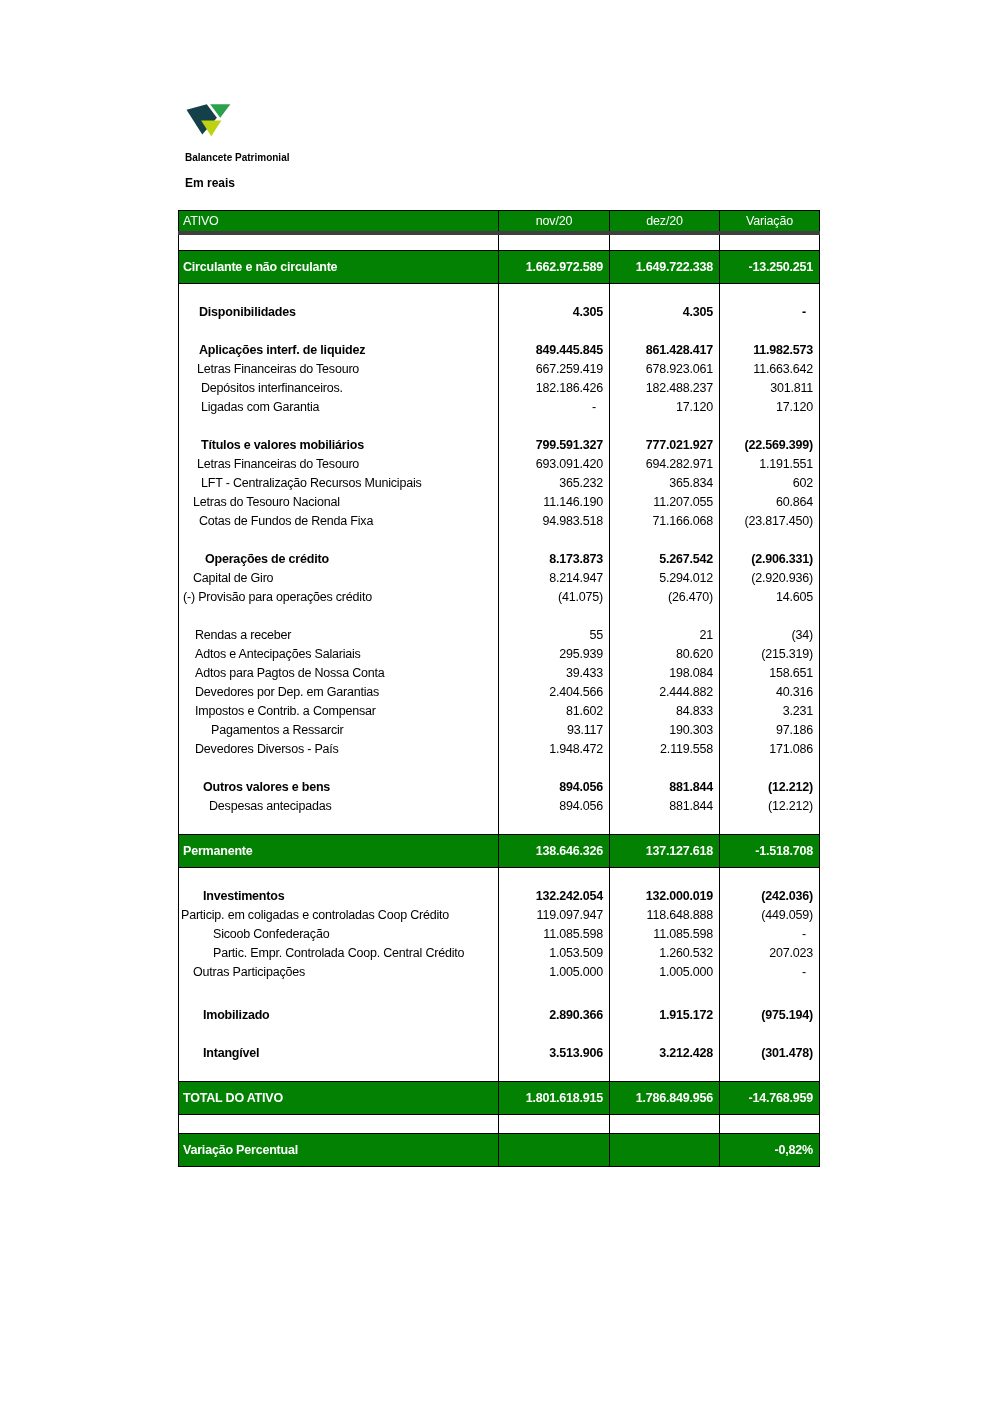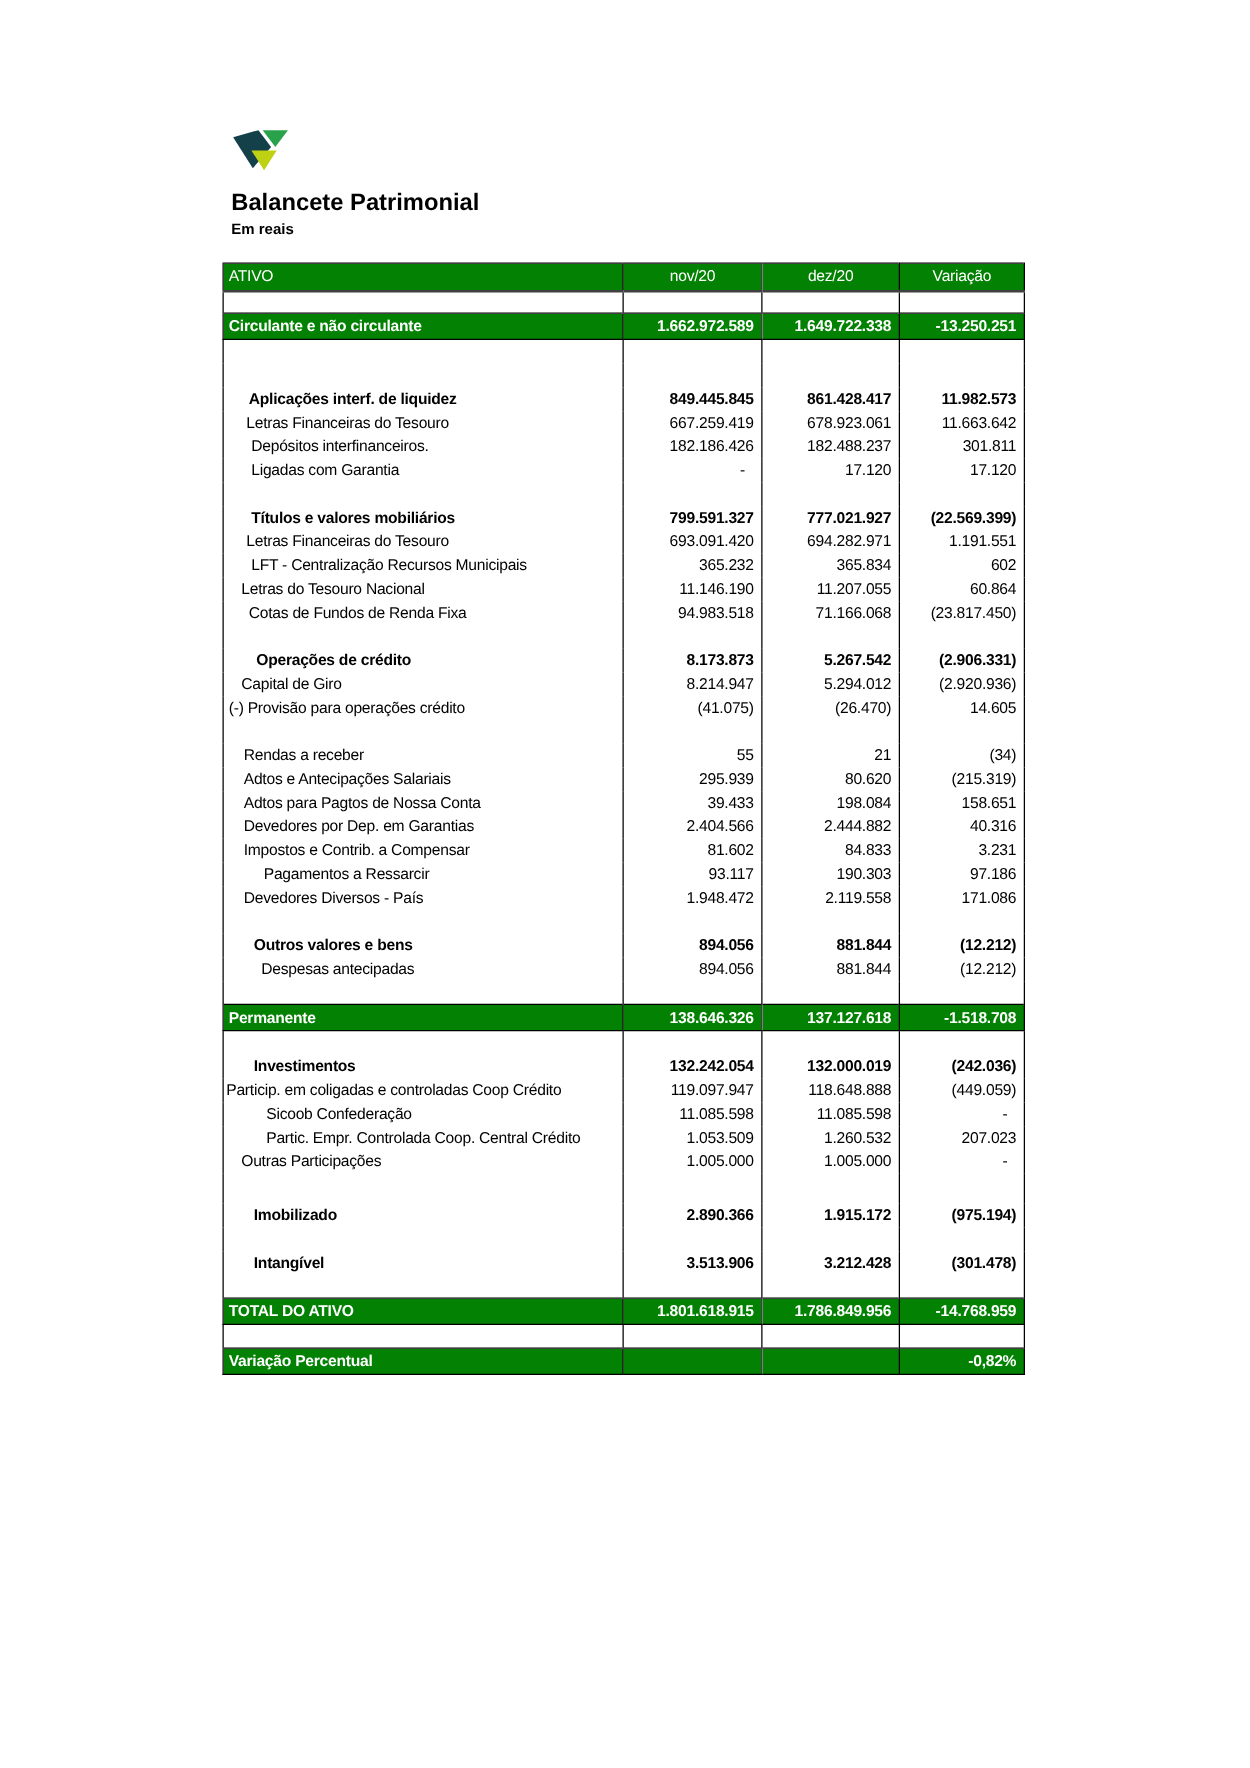--- a/index.html
+++ b/index.html
@@ -10,41 +10,41 @@
   }
   
   .logo { position:absolute; left:186px; top:100px; display:flex; align-items:flex-start; }
   .logo-icon { display:block; margin-top:3px; }
   .logo-text { display:flex; flex-direction:column; margin-left:4px; }
   .logo-words { display:flex; align-items:baseline; font-weight:bold; font-size:27px; letter-spacing:-1px; line-height:30px; }
   .logo-sicoob { color:#1c414d; }
   .logo-cecresp { color:#74b926; }
   .logo-tagline { text-align:right; font-size:8.5px; font-weight:bold; color:#74b926; margin-top:-3px; padding-right:2px; letter-spacing:0; }
   
-  .doc-title { position:absolute; left:185px; top:152px; font-size:19px; font-weight:bold; }
+  .doc-title { position:absolute; left:185px; top:152px; font-size:10px; font-weight:bold; }
   .doc-subtitle { position:absolute; left:185px; top:176px; font-size:12px; font-weight:bold; }
   
   table.balance {
     position:absolute; left:178px; top:210px; width:641px;
     border-collapse:collapse; table-layout:fixed;
     font-size:12.5px; letter-spacing:-0.2px;
     border:1.5px solid #000;
   }
   table.balance td, table.balance th {
     border-left:1px solid #000; border-right:1px solid #000;
     padding:0; vertical-align:middle; white-space:nowrap; overflow:hidden;
     font-weight:normal;
   }
   thead tr { height:22px; }
-  thead th { background:var(--band); color:#fff; font-weight:bold; border-bottom:2px solid #404040; text-align:center; }
+  thead th { background:var(--band); color:#fff; font-weight:bold; border-bottom:4px solid #404040; text-align:center; }
   thead th:first-child { text-align:left; padding-left:4px; }
   tbody tr { height:19px; }
   tbody td:first-child { text-align:left; padding-left:2px; }
   tbody td:nth-child(n+2) { text-align:right; padding-right:6px; }
-  tr.band { height:21px; }
+  tr.band { height:33px; }
   tr.band td {
     background:var(--band); color:#fff; font-weight:bold;
     border-top:1px solid #000; border-bottom:1px solid #000;
   }
   tr.band td:first-child { padding-left:4px; }
   tr.bold td { font-weight:bold; }
   td.dash { padding-right:13px !important; }
 </style>
 </head>
 <body>
@@ -89,20 +89,26 @@
           <td>1.662.972.589</td>
           <td>1.649.722.338</td>
           <td>-13.250.251</td>
         </tr>
         <tr>
           <td></td>
           <td></td>
           <td></td>
           <td></td>
         </tr>
+        <tr class="bold">
+          <td style="padding-left: 20px;">Disponibilidades</td>
+          <td>4.305</td>
+          <td>4.305</td>
+          <td class="dash">-</td>
+        </tr>
         <tr>
           <td></td>
           <td></td>
           <td></td>
           <td></td>
         </tr>
         <tr class="bold">
           <td style="padding-left: 20px;">Aplicações interf. de liquidez</td>
           <td>849.445.845</td>
           <td>861.428.417</td>

